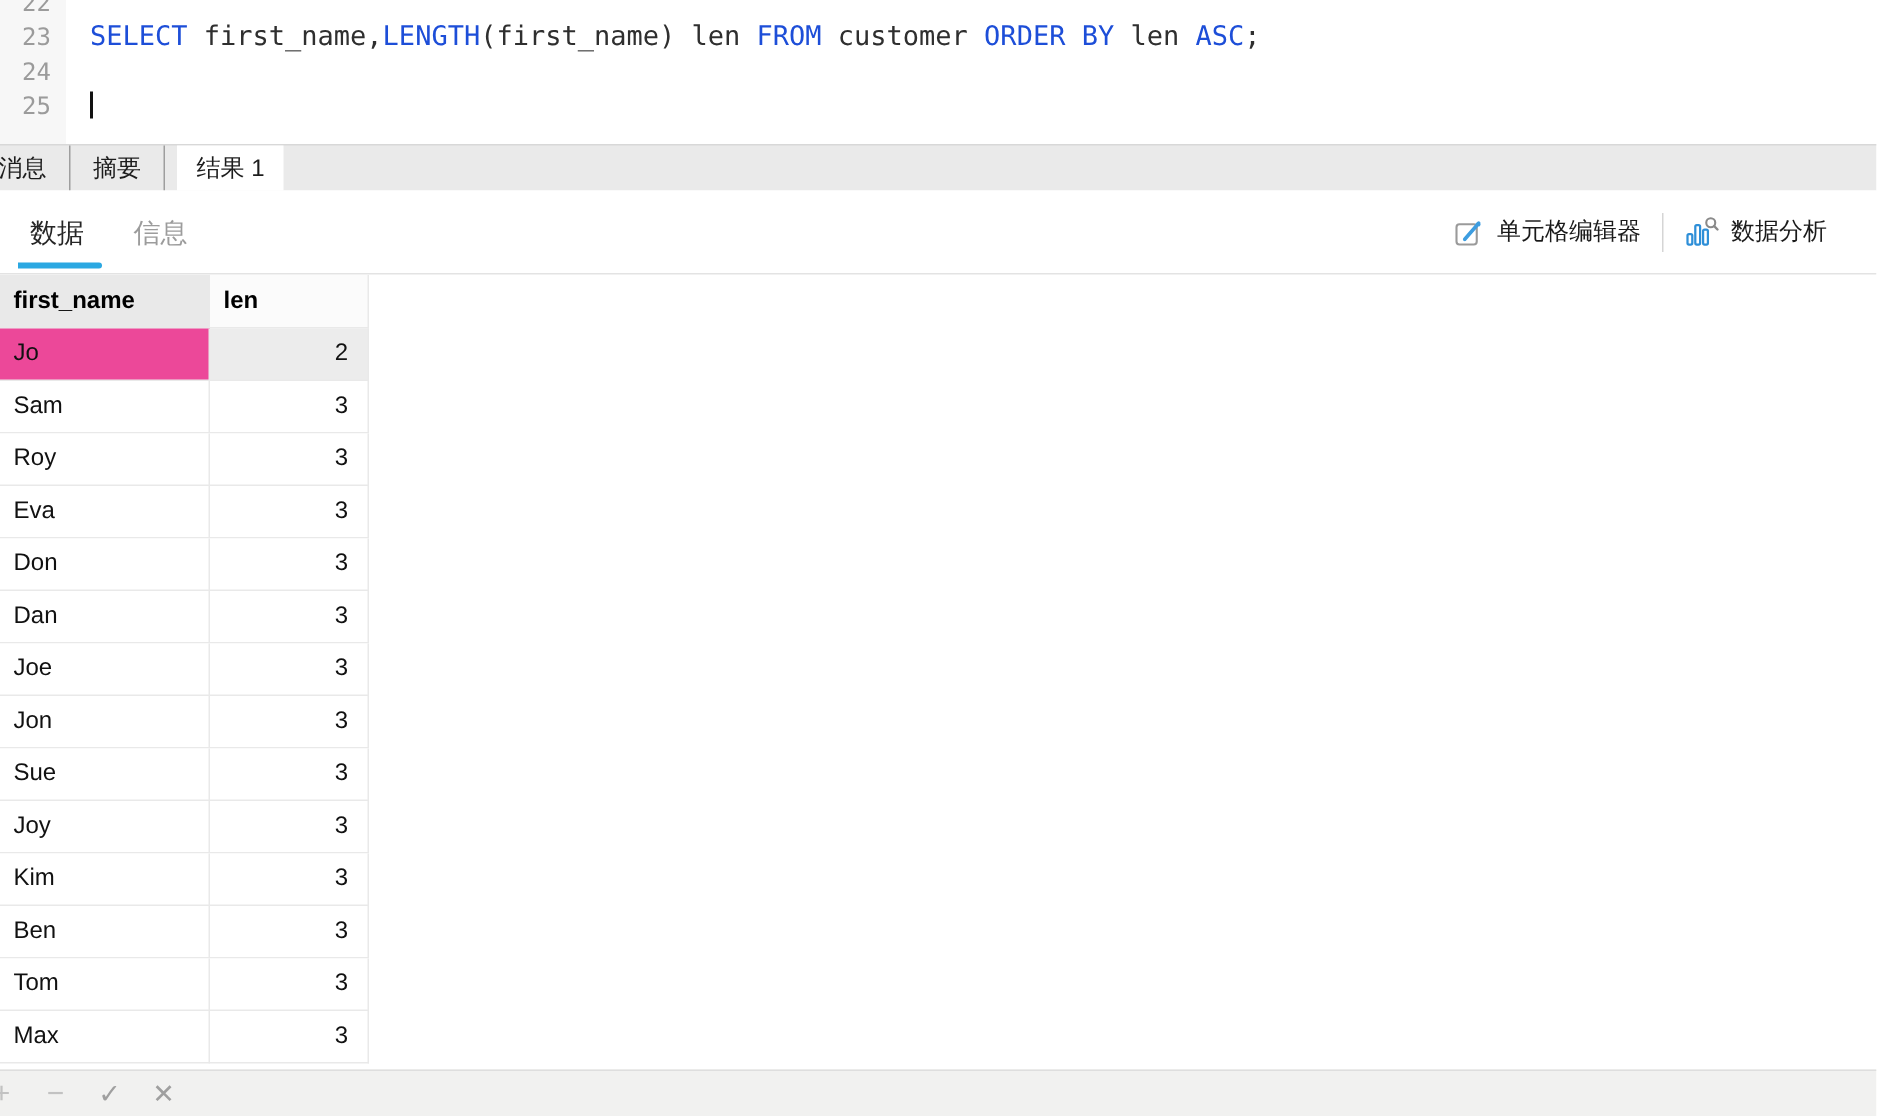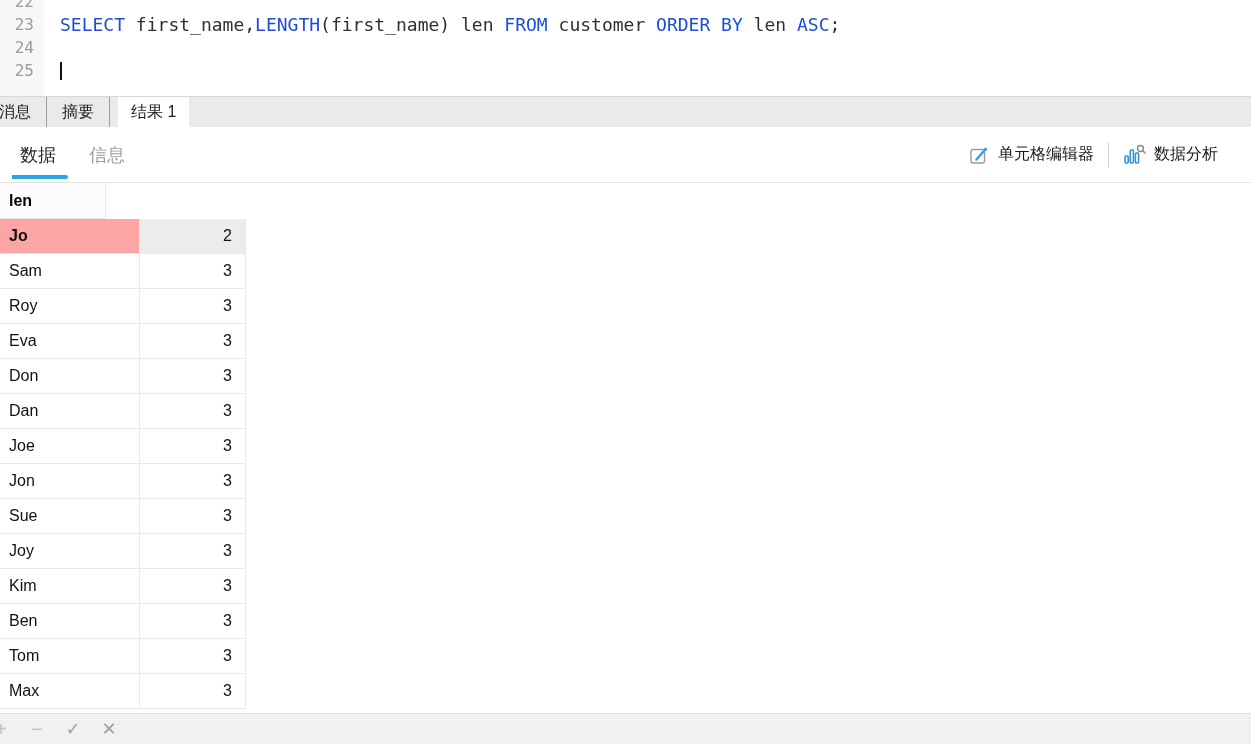--- a/index.html
+++ b/index.html
@@ -47,21 +47,21 @@
   .grid-header { display:flex; height:36px; font-weight:bold; font-size:16px; color:#000; }
   .hcell { border-right:1px solid #e9e9e9; border-bottom:1px solid #e9e9e9;
            display:flex; align-items:center; padding-left:9px; background:#fbfbfb; }
   .hcell.h-name { width:140px; background:#e9e9e9; }
   .hcell.h-len  { width:106px; }
   .grid-row { display:flex; height:35px; font-size:16px; color:#111; }
   .cell { border-right:1px solid #e9e9e9; border-bottom:1px solid #e9e9e9;
           display:flex; align-items:center; background:#fff; }
   .name-cell { width:140px; padding-left:9px; }
   .len-cell  { width:106px; justify-content:flex-end; padding-right:13px; }
-  .sel-cell  { background:#fca5a5;font-weight:bold; }
+  .sel-cell  { background:#ec4899; }
   .sel-row   { background:#ececec; }
 
   
   .status-bar { height:31px; background:#f1f1f0; border-top:1px solid #dedede;
                 display:flex; align-items:center; }
   .sicon { width:36px; text-align:center; font-size:18px; }
   .sicon.light { color:#c2c2c2; font-size:20px; }
   .sicon.dark  { color:#9f9f9f; }
   .sicon.first { margin-left:-17px; }
 </style>
@@ -127,20 +127,21 @@
             <path d="M19.8 6.8 L22 9" stroke="#8a8a8a" stroke-width="1.6" stroke-linecap="round"></path>
           </svg>
         </span>
         <span>数据分析</span>
       </div>
     </div>
   </div>
 
   <div class="grid-area">
     <div class="grid-header">
+      <div class="hcell h-name">first_name</div>
       <div class="hcell h-len">len</div>
     </div>
     <div id="grid-body">
         <div class="grid-row">
           <div class="cell name-cell sel-cell">Jo</div>
           <div class="cell len-cell sel-row">2</div>
         </div>
         <div class="grid-row">
           <div class="cell name-cell">Sam</div>
           <div class="cell len-cell">3</div>

